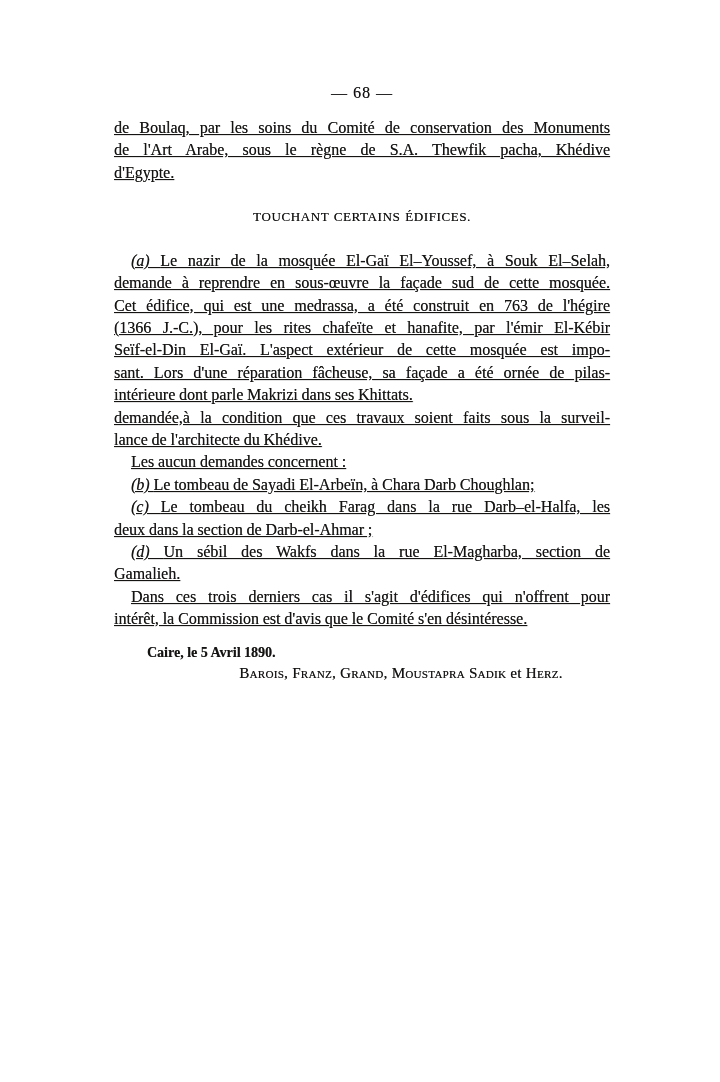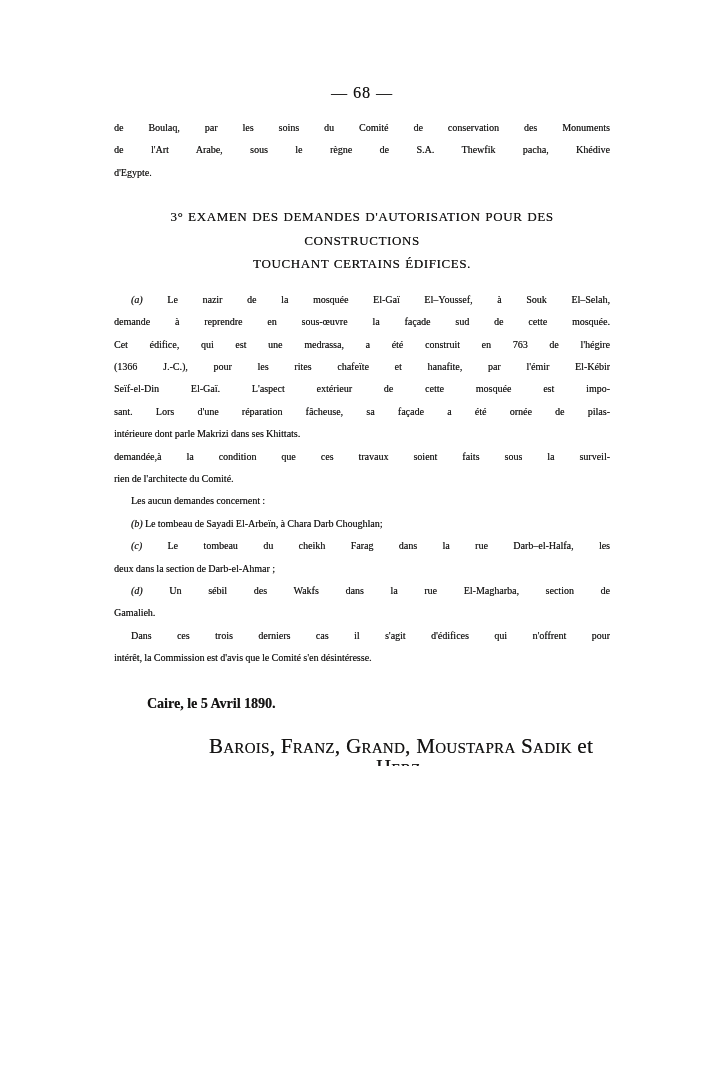--- a/index.html
+++ b/index.html
@@ -25,24 +25,25 @@
   .folio {
     text-align: center;
     font-size: 16px;
     letter-spacing: 1px;
     text-shadow: 0.2px 0.2px 0.35px rgba(0,0,0,0.6);
   }
   .intro-block {
     margin-top: 15px;
   }
   .para {
-    font-size: 10px;
+    font-size: 16px;
     line-height: 22.4px;
     word-spacing: -0.2px;
     text-shadow: 0.2px 0.2px 0.35px rgba(0,0,0,0.6);
+    text-decoration: underline;
   }
   .line {
     text-align: justify;
     text-align-last: justify;
   }
   .line.last {
     text-align-last: left;
   }
   .para.indent .line.first {
     text-indent: 17px;
@@ -50,35 +51,34 @@
   .heading {
     margin-top: 21px;
     text-align: center;
     font-size: 13px;
     line-height: 23.5px;
     letter-spacing: 0.6px;
     word-spacing: 1px;
     text-shadow: 0.2px 0.2px 0.35px rgba(0,0,0,0.65);
   }
   .section-block {
-    margin-top: 13px;
+    margin-top: 21px;
   }
   .dateline {
-    margin-top: 24px;
+    margin-top: 12px;
     padding-left: 33px;
     font-size: 14px;
     font-weight: bold;
     line-height: 20px;
     text-shadow: 0.2px 0.2px 0.3px rgba(0,0,0,0.5);
   }
   .signature {
-    margin-top: 22px;
     padding-left: 78px;
     text-align: center;
-    font-size: 21px;
+    font-size: 15px;
     line-height: 21px;
     letter-spacing: 0.3px;
     text-shadow: 0.2px 0.2px 0.35px rgba(0,0,0,0.65);
   }
   .sc {
     font-variant: small-caps;
   }
   .end-rule {
     position: absolute;
     left: 331px;
@@ -100,37 +100,36 @@
 
     <div class="intro-block" id="intro-mount">
         <div class="para">
           <div class="line first">de Boulaq, par les soins du Comité de conservation des Monuments</div>
           <div class="line">de l'Art Arabe, sous le règne de S.A. Thewfik pacha, Khédive</div>
           <div class="line last">d'Egypte.</div>
         </div>
       </div>
 
     <div class="heading">
-      <div class="heading-line">3° EXAMEN DES DEMANDES D'AUTORISATION POUR DES CONSTRUCTIONS</div>
       <div class="heading-line">TOUCHANT CERTAINS ÉDIFICES.</div>
     </div>
 
     <div class="section-block" id="section-mount">
         <div class="para indent">
           <div class="line first"><i>(a) </i>Le nazir de la mosquée El-Gaï El–Youssef, à Souk El–Selah,</div>
           <div class="line">demande à reprendre en sous-œuvre la façade sud de cette mosquée.</div>
           <div class="line">Cet édifice, qui est une medrassa, a été construit en 763 de l'hégire</div>
           <div class="line">(1366 J.-C.), pour les rites chafeïte et hanafite, par l'émir El-Kébir</div>
           <div class="line">Seïf-el-Din El-Gaï. L'aspect extérieur de cette mosquée est impo-</div>
           <div class="line">sant. Lors d'une réparation fâcheuse, sa façade a été ornée de pilas-</div>
           <div class="line last">intérieure dont parle Makrizi dans ses Khittats.</div>
         </div>
         <div class="para indent">
           <div class="line">demandée,à la condition que ces travaux soient faits sous la surveil-</div>
-          <div class="line last">rien de l'architecte du Comité.</div>
+          <div class="line last">lance de l'architecte du Khédive.</div>
         </div>
         <div class="para indent">
           <div class="line first last">Les aucun demandes concernent :</div>
         </div>
         <div class="para indent">
           <div class="line first last"><i>(b) </i>Le tombeau de Sayadi El-Arbeïn, à Chara Darb Choughlan;</div>
         </div>
         <div class="para indent">
           <div class="line first"><i>(c) </i>Le tombeau du cheikh Farag dans la rue Darb–el-Halfa, les</div>
           <div class="line last">deux dans la section de Darb-el-Ahmar ;</div>

